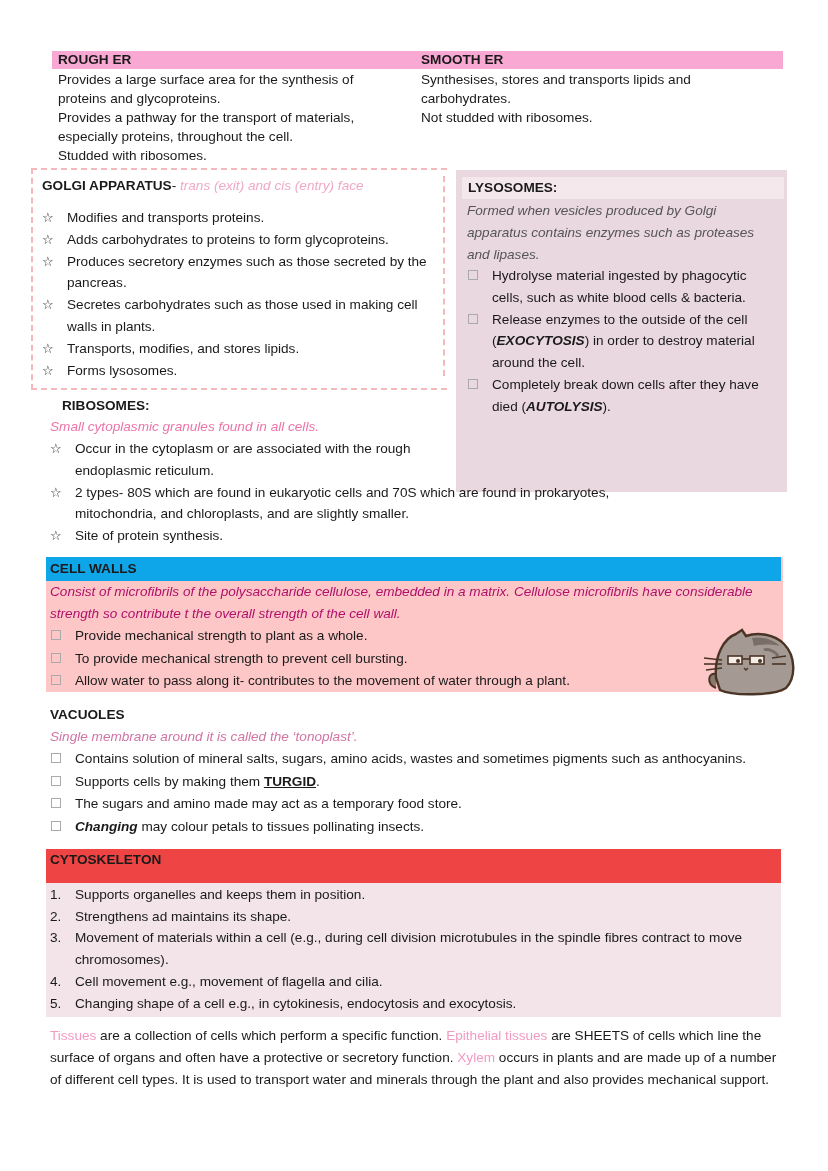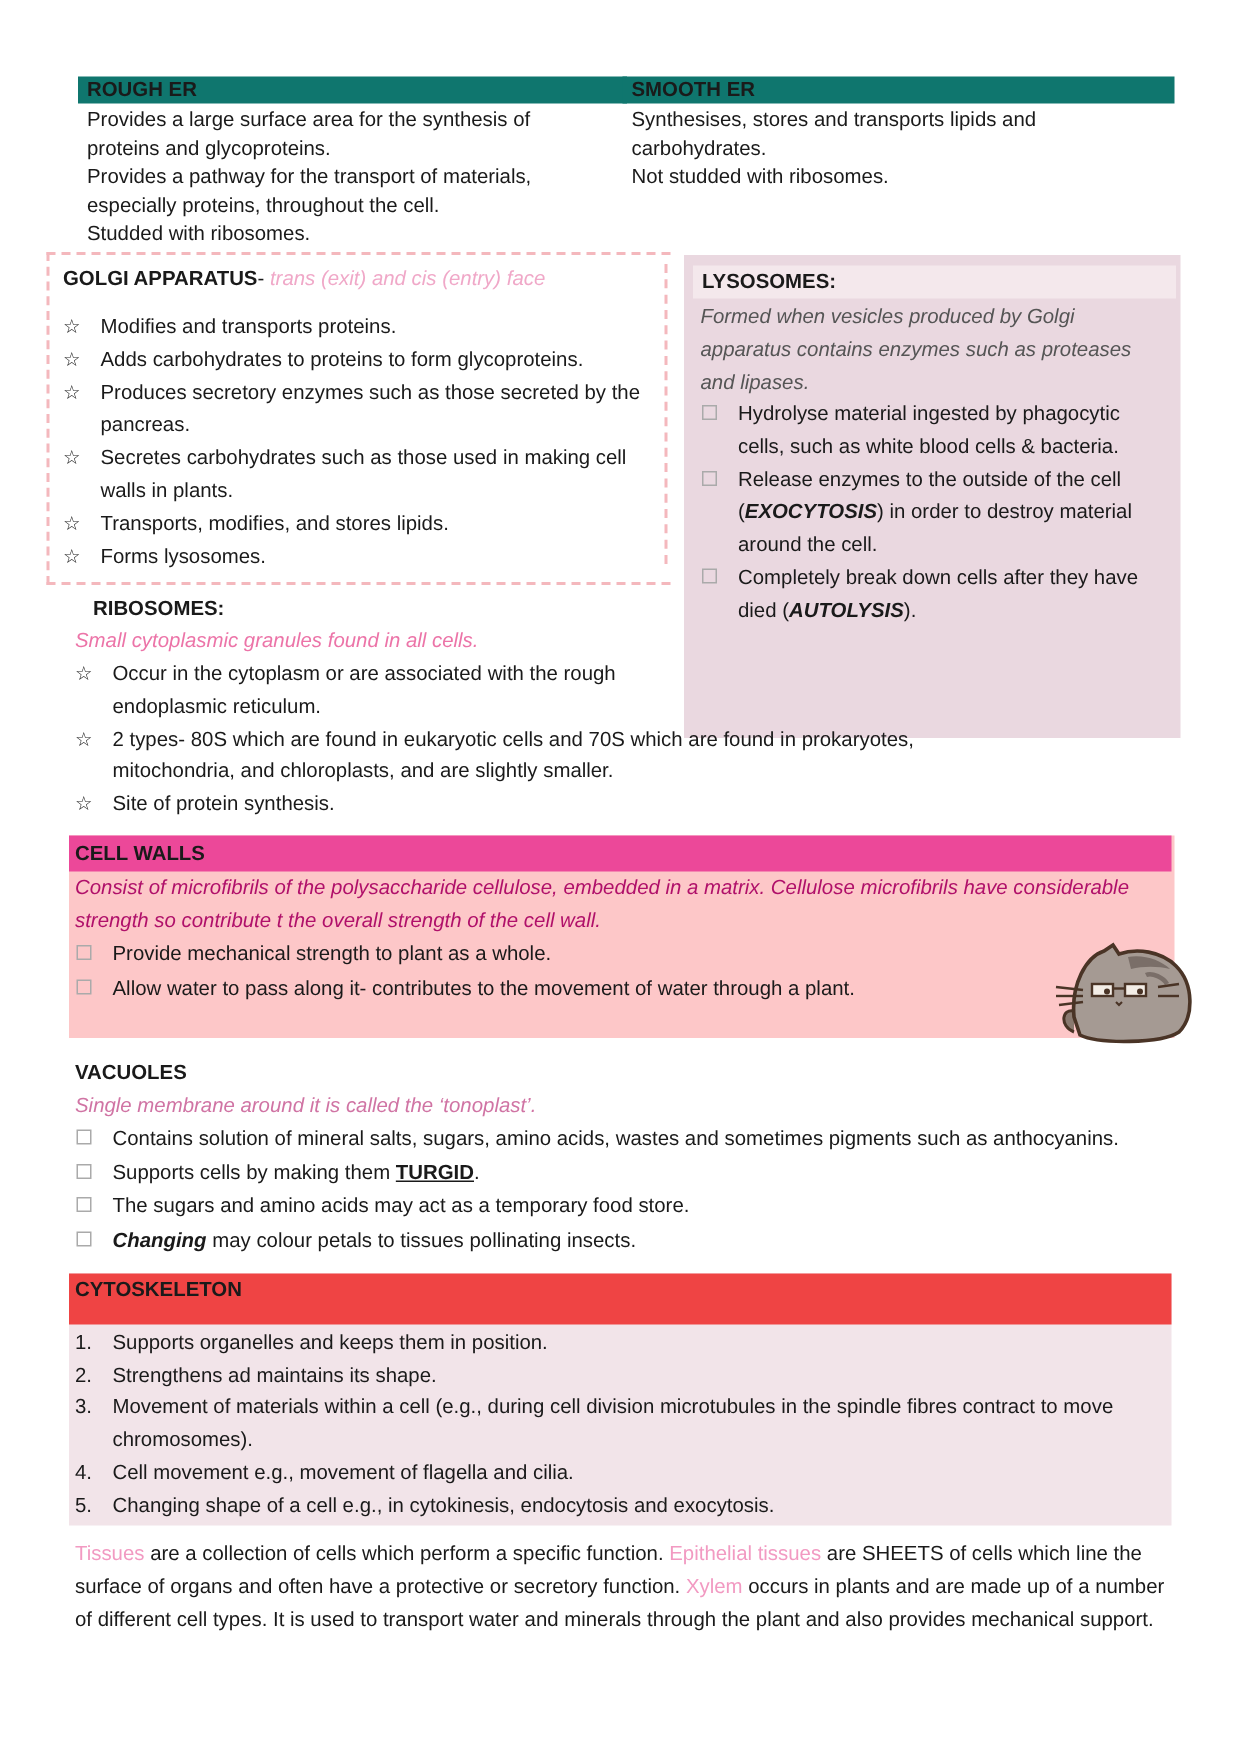--- a/index.html
+++ b/index.html
@@ -1,21 +1,21 @@
 <!DOCTYPE html>
 <html><head>
 <meta charset="utf-8">
 <style>
   html, body { margin:0; padding:0; background:#ffffff; }
   body { width:828px; height:1171px; position:relative; overflow:hidden;
          font-family:"Liberation Sans", sans-serif; color:#1a1a1a; font-size:13.6px; }
   .abs { position:absolute; }
   .line { line-height:19px; }
   .hdr { font-weight:bold; font-size:13.6px; }
-  .bar-pink { background:#0f766e; }
+  .bar-pink { background:#f9a8d4; }
   .ital { font-style:italic; }
 
   
   #er-rough-head { left:52px; top:51px; width:360px; height:18px; padding-left:6px; line-height:18px; }
   #er-smooth-head { left:415px; top:51px; width:362px; height:18px; padding-left:6px; line-height:18px; }
   #er-rough-body { left:58px; top:70px; width:350px; }
   #er-smooth-body { left:421px; top:70px; width:350px; }
 
   
   #golgi-box { left:31px; top:168px; width:414px; height:218px;
@@ -37,21 +37,21 @@
   .box-list li .cb { position:absolute; left:1px; top:5px; width:8px; height:8px; border:1px solid #aaa; }
   #lyso-list { left:467px; top:265px; width:310px; line-height:21.8px; }
 
   
   #ribo-title { left:62px; top:396px; line-height:20px; }
   #ribo-intro { left:50px; top:417px; color:#ec74a8; line-height:20px; }
   #ribo-list { left:50px; top:438px; width:590px; }
 
   
   #cw-box { left:46px; top:557px; width:737px; height:135px; background:#fdc7c8; }
-  #cw-head { left:46px; top:557px; width:731px; height:24px; background:#ec4899; padding-left:4px; line-height:24px; }
+  #cw-head { left:46px; top:557px; width:731px; height:24px; background:#0ea5e9; padding-left:4px; line-height:24px; }
   #cw-intro { left:50px; top:581px; width:728px; color:#b0106a; line-height:21.8px; }
   #cw-list { left:50px; top:625px; width:650px; line-height:22.5px; }
   #cat { left:702px; top:628px; width:96px; height:70px; }
 
   
   #vac-title { left:50px; top:705px; line-height:20px; }
   #vac-intro { left:50px; top:727px; color:#d074a4; line-height:20px; }
   #vac-list { left:50px; top:748px; width:740px; line-height:22.6px; }
 
   
@@ -113,20 +113,21 @@
   <li style="width:380px"><span class="star">☆</span><span>Occur in the cytoplasm or are associated with the rough endoplasmic reticulum.</span></li>
   <li><span class="star">☆</span><span>2 types- 80S which are found in eukaryotic cells and 70S which are found in prokaryotes, mitochondria, and chloroplasts, and are slightly smaller.</span></li>
   <li><span class="star">☆</span><span>Site of protein synthesis.</span></li>
 </ul>
 
 <div class="abs" id="cw-box"></div>
 <div class="abs hdr" id="cw-head">CELL WALLS</div>
 <div class="abs ital" id="cw-intro">Consist of microfibrils of the polysaccharide cellulose, embedded in a matrix. Cellulose microfibrils have considerable strength so contribute t the overall strength of the cell wall.</div>
 <ul class="abs box-list" id="cw-list">
   <li><span class="cb"></span><span>Provide mechanical strength to plant as a whole.</span></li>
+  <li><span class="cb"></span><span>To provide mechanical strength to prevent cell bursting.</span></li>
   <li><span class="cb"></span><span>Allow water to pass along it- contributes to the movement of water through a plant.</span></li>
 </ul>
 <div class="abs" id="cat">
   <svg width="96" height="70" viewBox="0 0 96 70">
     <path d="M14 60 C4 56 6 44 14 46" fill="#8a7a70" stroke="#4a3426" stroke-width="2"></path>
     <path d="M14 50 C12 28 22 10 34 6 L40 2 L44 8 C56 4 72 6 82 16 C94 28 94 50 84 60 C72 68 30 68 18 62 Z" fill="#a59a93" stroke="#4a3426" stroke-width="2.4"></path>
     <path d="M50 10 C60 8 72 12 78 18 C70 16 60 16 52 18 Z" fill="#7a6e68"></path>
     <path d="M62 22 C66 20 74 24 76 28" stroke="#7a6e68" stroke-width="3" fill="none"></path>
     <rect x="26" y="28" width="14" height="8" fill="#f3ede6" stroke="#4a3426" stroke-width="1.6"></rect>
     <rect x="48" y="28" width="14" height="8" fill="#f3ede6" stroke="#4a3426" stroke-width="1.6"></rect>
@@ -140,21 +141,21 @@
     <line x1="70" y1="30" x2="84" y2="28" stroke="#4a3426" stroke-width="1.6"></line>
     <line x1="70" y1="36" x2="84" y2="36" stroke="#4a3426" stroke-width="1.6"></line>
   </svg>
 </div>
 
 <div class="abs hdr" id="vac-title">VACUOLES</div>
 <div class="abs ital" id="vac-intro">Single membrane around it is called the ‘tonoplast’.</div>
 <ul class="abs box-list" id="vac-list">
   <li><span class="cb"></span><span>Contains solution of mineral salts, sugars, amino acids, wastes and sometimes pigments such as anthocyanins.</span></li>
   <li><span class="cb"></span><span>Supports cells by making them </span><b><u>TURGID</u></b><span>.</span></li>
-  <li><span class="cb"></span><span>The sugars and amino acids may act as a temporary food store.</span></li>
+  <li><span class="cb"></span><span>The sugars and amino made may act as a temporary food store.</span></li>
   <li><span class="cb"></span><b><i>Changing</i></b><span> may colour petals to tissues pollinating insects.</span></li>
 </ul>
 
 <div class="abs" id="cyto-box"></div>
 <div class="abs hdr" id="cyto-head">CYTOSKELETON</div>
 <ul class="abs num-list" id="cyto-list">
   <li><span class="num">1.</span><span>Supports organelles and keeps them in position.</span></li>
   <li><span class="num">2.</span><span>Strengthens ad maintains its shape.</span></li>
   <li><span class="num">3.</span><span>Movement of materials within a cell (e.g., during cell division microtubules in the spindle fibres contract to move chromosomes).</span></li>
   <li><span class="num">4.</span><span>Cell movement e.g., movement of flagella and cilia.</span></li>

